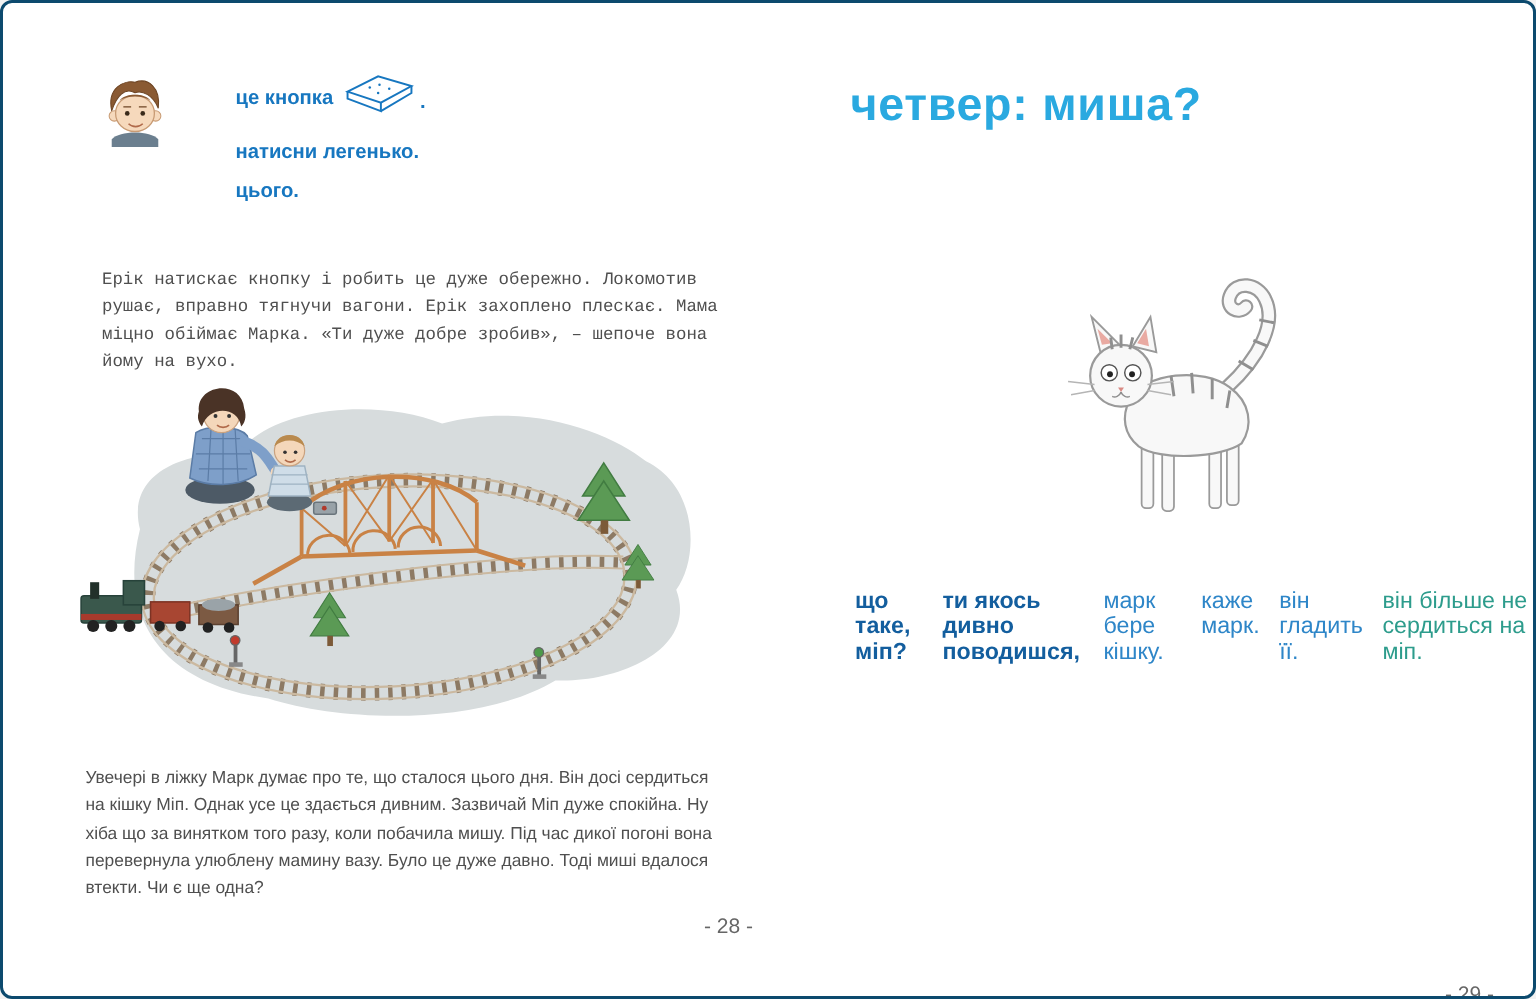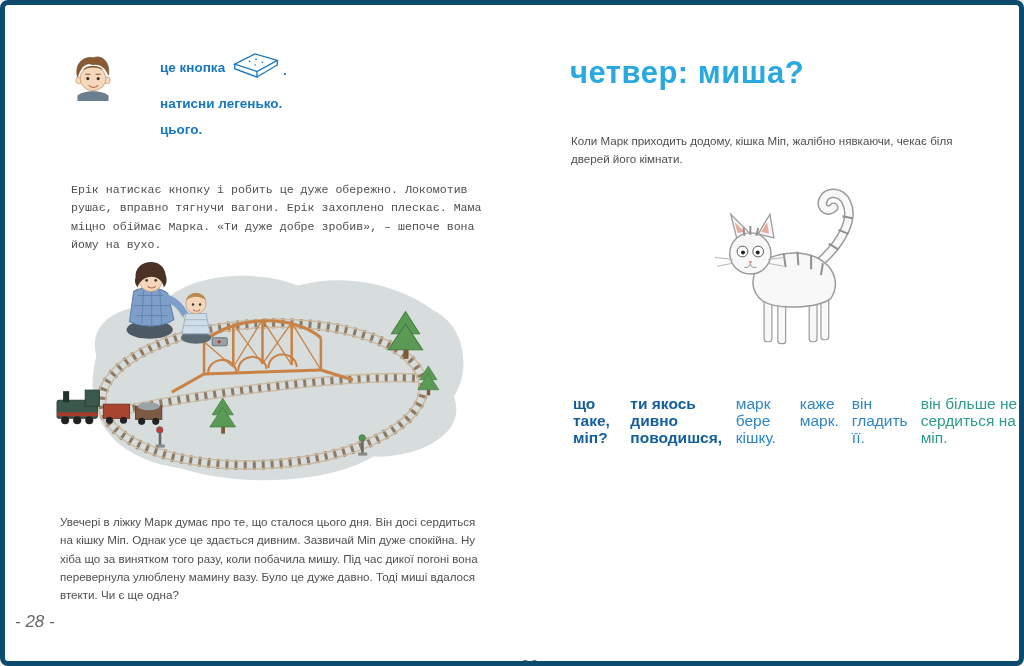--- a/index.html
+++ b/index.html
@@ -1,27 +1,27 @@
 <!DOCTYPE html>
 <html><head>
 <meta charset="utf-8">
 <style>
   * { margin:0; padding:0; box-sizing:border-box; }
   html,body { background:#f2f2f2; }
   .sheet {
     position:relative; width:1024px; height:666px; background:#ffffff;
-    border:5px solid #0c4a6e; border-radius:8px; overflow:hidden;
+    border:2px solid #0c4a6e; border-radius:8px; overflow:hidden;
     font-family:"Liberation Sans", sans-serif;
     padding-left:15px;
   }
   .abs { position:absolute; }
   .body-text { font-size:11.6px; line-height:1.58; color:#4f4f4f; }
   .hand { font-size:13.5px; font-weight:bold; color:#1777c0; }
   .title { font-size:31px; font-weight:bold; color:#2aa9e0; letter-spacing:0.5px; }
-  .pagenum { font-size:17px; color:#666; text-align:left;font-style:italic; }
+  .pagenum { font-size:14px; color:#666; text-align:right; }
   .dlg-wrap { display:flex; flex-direction:row; gap:13px; }
   .dlg { font-size:15.5px; line-height:17px; }
   .dlg-dark { color:#135e9e; font-weight:bold; }
   .dlg-blue { color:#2e86c8; }
   .dlg-teal { color:#2d9c8c; }
 </style>
 </head>
 <body>
 
 <div class="sheet">
@@ -160,21 +160,20 @@
       </g>
     </svg>
   </div>
 
   <p class="abs body-text" style="left:55px; top:497px; width:428px;margin-top:11px;">Увечері в ліжку Марк думає про те, що сталося цього дня. Він досі сердиться на кішку Міп. Однак усе це здається дивним. Зазвичай Міп дуже спокійна. Ну хіба що за винятком того разу, коли побачила мишу. Під час дикої погоні вона перевернула улюблену мамину вазу. Було це дуже давно. Тоді миші вдалося втекти. Чи є ще одна?</p>
 
   <div class="abs pagenum" style="left:10px; top:607px; width:490px;">- 28 -</div>
 
   <h1 class="abs title" style="left:565px; top:50px; width:402px; text-align:left;">четвер: миша?</h1>
 
-  <p class="abs body-text" style="left:566px; top:127px; width:402px;">Коли Марк приходить додому, кішка Міп, жалібно нявкаючи, чекає біля дверей його кімнати.</p>
 
   <div class="abs" style="left:702px; top:172px; width:172px;">
     <svg viewBox="0 0 175 205" width="172" height="201">
 
       <path d="M116,86 C138,66 150,42 142,26 C137,15 122,13 118,24 C115,32 124,37 129,31" fill="none" stroke="#9a9a9a" stroke-width="10" stroke-linecap="round"></path>
       <path d="M116,86 C138,66 150,42 142,26 C137,15 122,13 118,24 C115,32 124,37 129,31" fill="none" stroke="#f8f8f8" stroke-width="7" stroke-linecap="round"></path>
       <path d="M124,68 L134,74 M134,54 L144,58 M138,40 L148,42" stroke="#8f8f8f" stroke-width="2"></path>
 
       <g fill="#f8f8f8" stroke="#9a9a9a" stroke-width="1.2">
         <rect x="58" y="118" width="8" height="50" rx="3"></rect>

